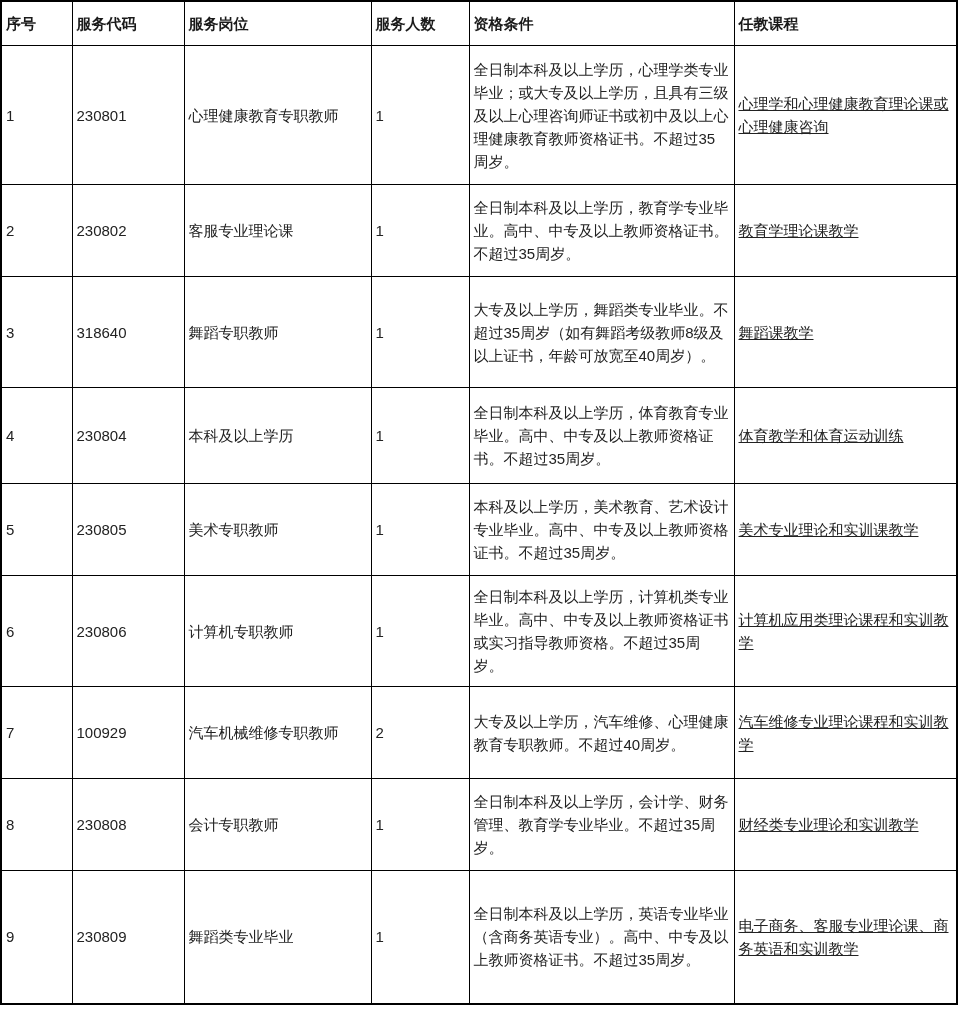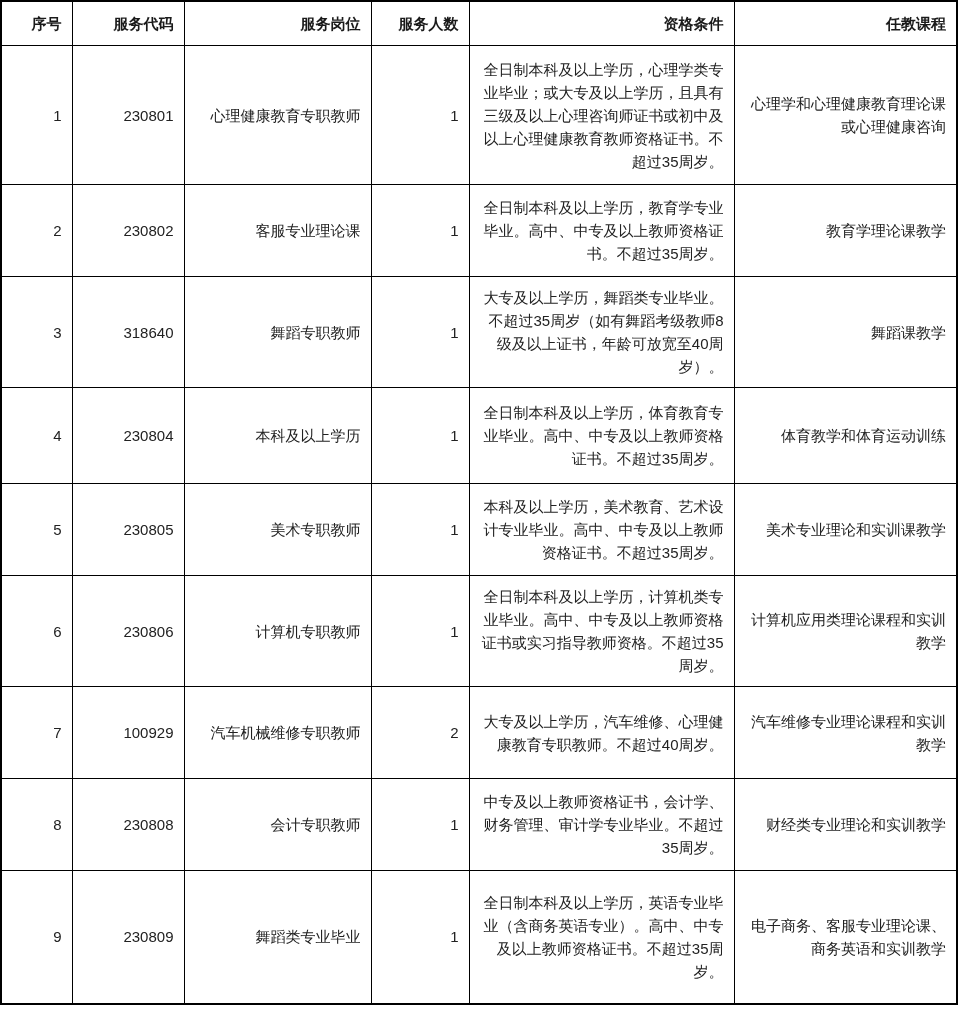--- a/index.html
+++ b/index.html
@@ -20,37 +20,38 @@
     width: 958px;
     margin: 0;
     border: 2px solid #000000;
   }
   table.recruit th,
   table.recruit td {
     border: 1px solid #000000;
     font-size: 15px;
     line-height: 23px;
     vertical-align: middle;
-    text-align: right;
-    padding: 2px 10px;
+    text-align: left;
+    padding: 2px 4px;
     overflow: hidden;
     word-break: break-all;
   }
   table.recruit th {
     font-weight: bold;
     height: 39px;
     color: #1a1a1a;
   }
   td.qual {
     text-align: left;
     text-align: justify;
     padding: 2px 5px;
   }
   td.course {
     padding: 2px 6px;
+    text-decoration: underline;
   }
   
   col.c-no       { width: 71px;  }
   col.c-code     { width: 112px; }
   col.c-position { width: 187px; }
   col.c-count    { width: 98px;  }
   col.c-qual     { width: 265px; }
   col.c-course   { width: 223px; }
   
   tbody tr:nth-child(1) { height: 139px; }
@@ -140,21 +141,21 @@
       <td>汽车机械维修专职教师</td>
       <td>2</td>
       <td class="qual">大专及以上学历，汽车维修、心理健康教育专职教师。不超过40周岁。</td>
       <td class="course">汽车维修专业理论课程和实训教学</td>
     </tr>
     <tr>
       <td>8</td>
       <td>230808</td>
       <td>会计专职教师</td>
       <td>1</td>
-      <td class="qual">中专及以上教师资格证书，会计学、财务管理、审计学专业毕业。不超过35周岁。</td>
+      <td class="qual">全日制本科及以上学历，会计学、财务管理、教育学专业毕业。不超过35周岁。</td>
       <td class="course">财经类专业理论和实训教学</td>
     </tr>
     <tr>
       <td>9</td>
       <td>230809</td>
       <td>舞蹈类专业毕业</td>
       <td>1</td>
       <td class="qual">全日制本科及以上学历，英语专业毕业（含商务英语专业）。高中、中专及以上教师资格证书。不超过35周岁。</td>
       <td class="course">电子商务、客服专业理论课、商务英语和实训教学</td>
     </tr>

